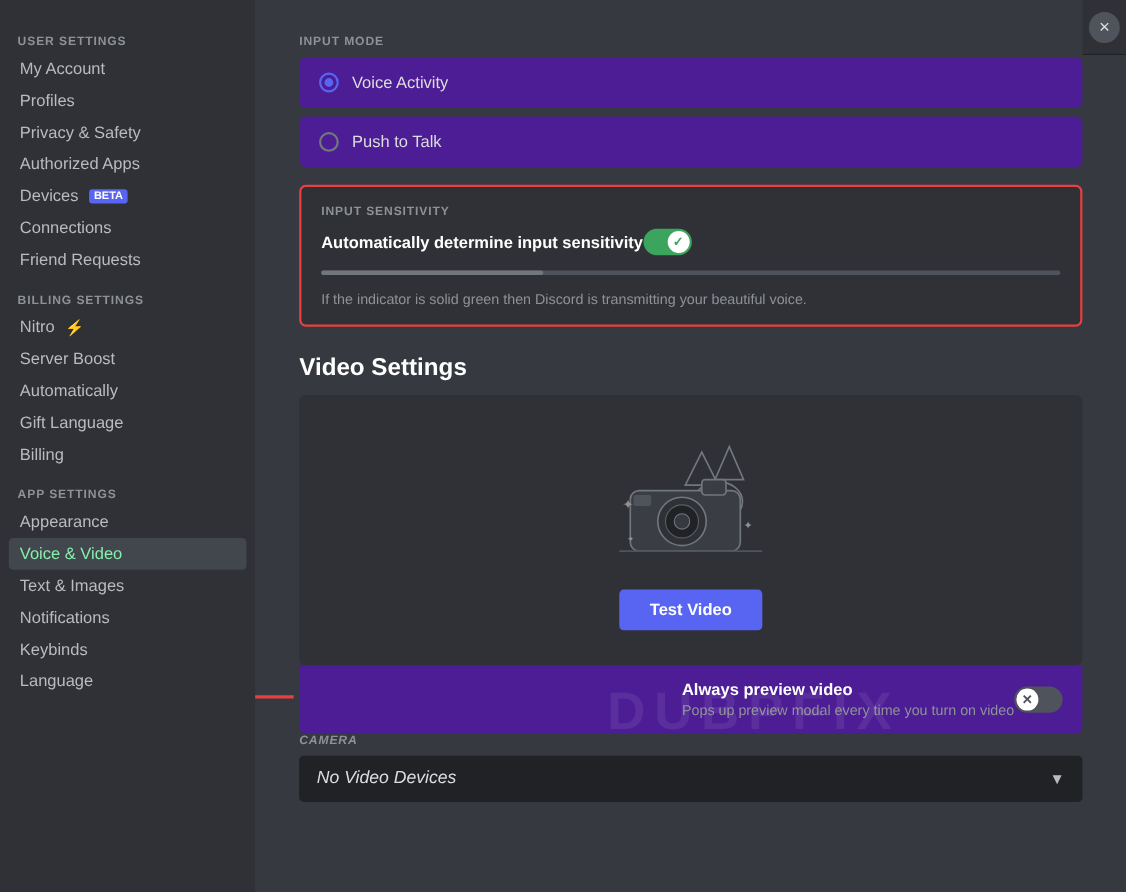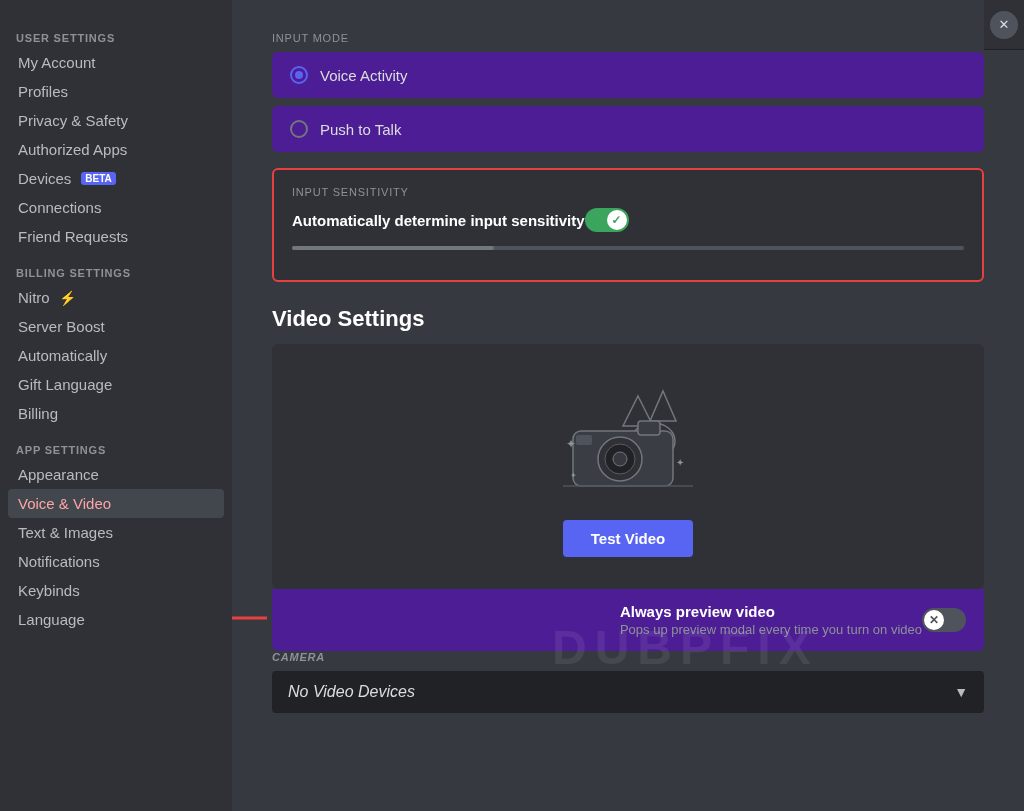--- a/index.html
+++ b/index.html
@@ -39,21 +39,21 @@
       padding: 6px 10px;
       border-radius: 4px;
       cursor: pointer;
       color: #b9bbbe;
       font-size: 15px;
       gap: 6px;
       position: relative;
     }
     .sidebar-item.active {
       background: #42464d;
-      color: #fca5a5;
+      color: #86efac;
     }
     .beta-badge {
       background: #5865f2;
       color: #fff;
       font-size: 10px;
       font-weight: 700;
       border-radius: 3px;
       padding: 1px 4px;
       margin-left: 4px;
       text-transform: uppercase;
@@ -69,21 +69,21 @@
       flex: 1;
       background: #36393f;
       overflow-y: auto;
       padding: 32px 40px 32px 40px;
     }
     .main::-webkit-scrollbar { width: 4px; }
     .main::-webkit-scrollbar-thumb { background: #202225; border-radius: 2px; }
 
     .section-label {
       font-size: 11px;
-      font-weight: 400;
+      font-weight: 700;
       color: #8e9297;
       text-transform: uppercase;
       letter-spacing: 0.8px;
       margin-bottom: 8px;
     }
 
     
     .radio-option {
       display: flex;
       align-items: center;
@@ -386,20 +386,21 @@
       <span class="sensitivity-title">Automatically determine input sensitivity</span>
       <div class="toggle">
         <div class="toggle-knob">
           <span class="toggle-check">✓</span>
         </div>
       </div>
     </div>
     <div class="sensitivity-bar">
       <div class="sensitivity-bar-fill"></div>
     </div>
+    <div class="sensitivity-hint">If the indicator is solid green then Discord is transmitting your beautiful voice.</div>
   </div>
 
   <div class="video-settings-title">Video Settings</div>
 
   <div class="video-preview-box">
 
     <div class="camera-illustration">
       <svg width="160" height="120" viewBox="0 0 160 120" xmlns="http://www.w3.org/2000/svg">
 
         <polygon points="90,20 105,50 75,50" fill="#2f3136" stroke="#72767d" stroke-width="1.5"></polygon>

